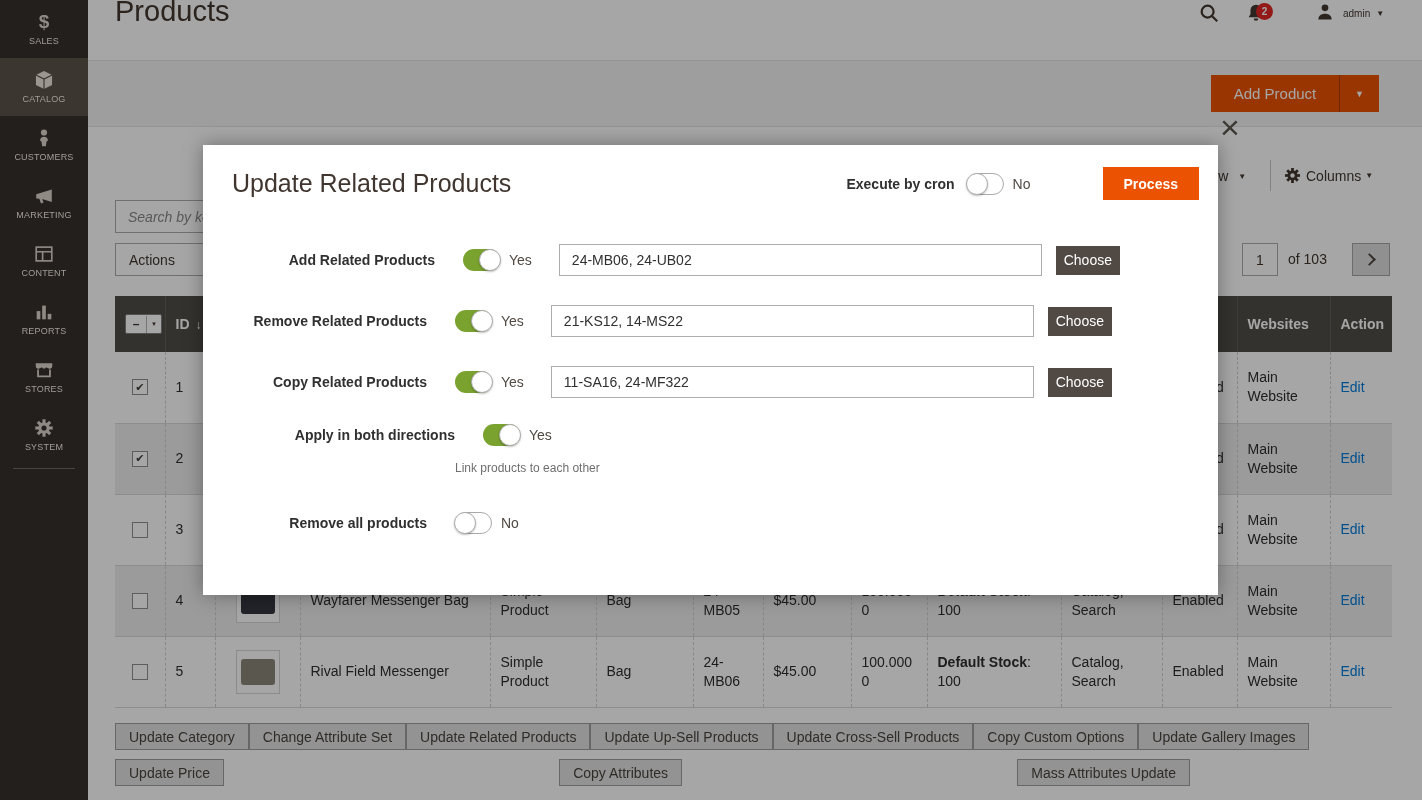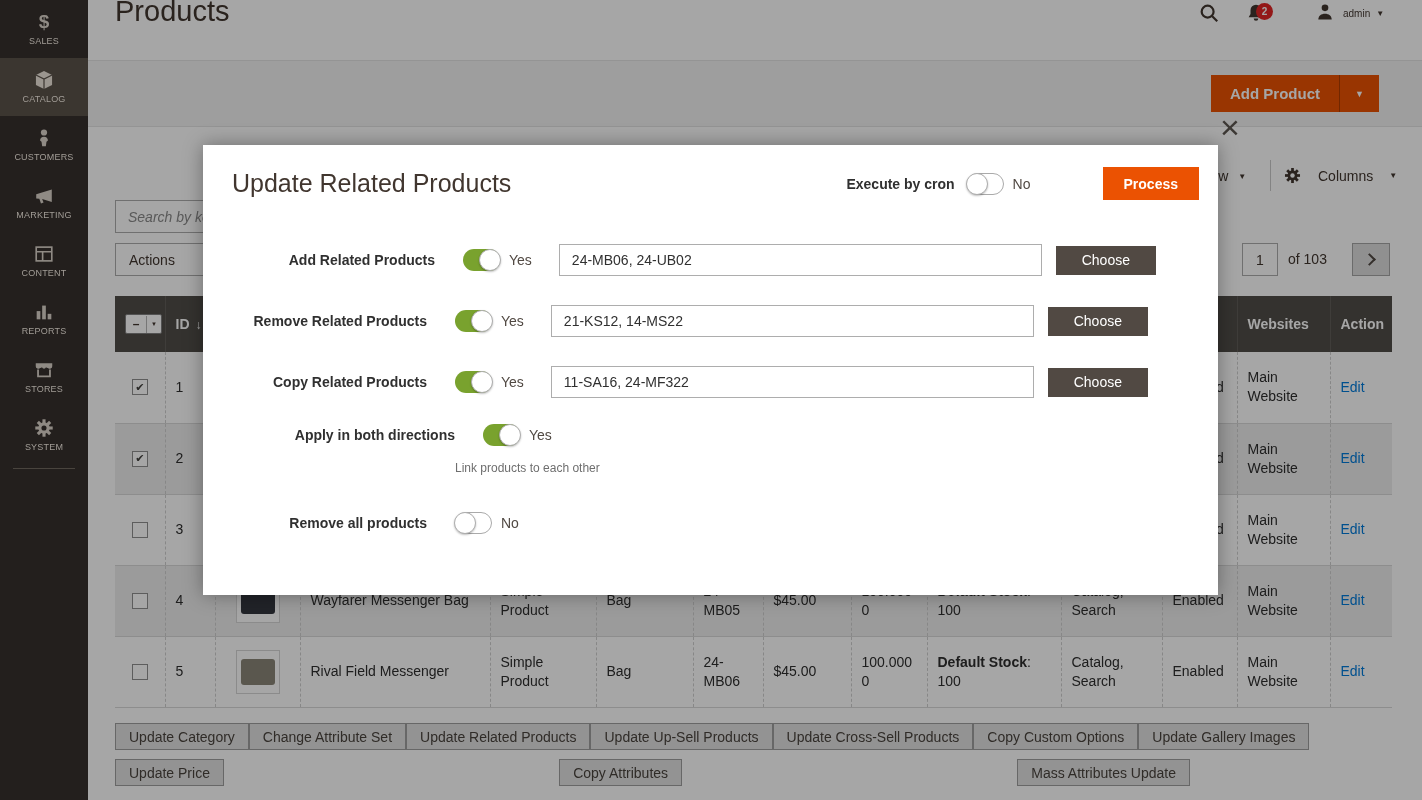--- a/index.html
+++ b/index.html
@@ -23,27 +23,27 @@
   .search-top { left:1198px; }
   .bell-top { left:1245px; }
   .badge { position:absolute; left:1256px; top:3px; width:17px; height:17px; border-radius:50%; background:#e22626; color:#fff; font-size:10px; font-weight:bold; display:flex; align-items:center; justify-content:center; z-index:2; }
   .admin-wrap { position:absolute; left:1315px; top:2px; display:flex; align-items:center; gap:6px; cursor:pointer; }
   .admin-name { font-size:10px; color:#41362f; }
   .caret { font-size:8px; color:#41362f; }
 
   
   .band { position:absolute; left:88px; right:0; top:60px; height:67px; background:#f3f3f3; border-top:1px solid #e3e3e3; border-bottom:1px solid #e3e3e3; }
   .add-product { position:absolute; left:1211px; top:75px; width:168px; height:37px; background:#eb5202; color:#fff; display:flex; cursor:pointer; }
-  .ap-label { flex:1; display:flex; align-items:center; justify-content:center; font-size:15px; font-weight:700; }
+  .ap-label { flex:1; display:flex; align-items:center; justify-content:center; font-size:15px; font-weight:400; }
   .ap-caret { width:40px; border-left:1px solid rgba(0,0,0,.25); display:flex; align-items:center; justify-content:center; font-size:9px; color:#fff; }
 
   
   .view-dd { position:absolute; left:1150px; top:168px; display:flex; align-items:center; gap:10px; font-size:14px; color:#41362f; cursor:pointer; }
   .ctrl-divider { position:absolute; left:1270px; top:160px; height:31px; border-left:1px solid #c9c9c9; }
-  .columns-dd { position:absolute; left:1283px; top:166px; display:flex; align-items:center; gap:16px; font-size:14px; color:#41362f; cursor:pointer; }
+  .columns-dd { position:absolute; left:1283px; top:166px; display:flex; align-items:center; gap:4px; font-size:14px; color:#41362f; cursor:pointer; }
   .search-kw { position:absolute; left:115px; top:200px; width:560px; height:33px; border:1px solid #adadad; padding:0 12px; font-size:14px; color:#41362f; background:#fff; font-family:inherit; }
   .search-kw::placeholder { color:#8a8a8a; font-style:italic; }
   .actions-dd { position:absolute; left:115px; top:243px; width:180px; height:33px; border:1px solid #adadad; background:#fff; font-size:14px; color:#41362f; display:flex; align-items:center; padding:0 13px; cursor:pointer; }
   .pg-input { position:absolute; left:1242px; top:243px; width:36px; height:33px; border:1px solid #adadad; text-align:center; font-size:14px; color:#41362f; background:#fff; font-family:inherit; }
   .pg-total { position:absolute; left:1288px; top:243px; height:33px; line-height:33px; font-size:14px; color:#41362f; }
   .pg-next { position:absolute; left:1352px; top:243px; width:38px; height:33px; background:#dedede; border:1px solid #a5a5a5; display:flex; align-items:center; justify-content:center; cursor:pointer; }
   .chev { width:9px; height:9px; border-top:2px solid #514943; border-right:2px solid #514943; transform:rotate(45deg); margin-right:3px; }
 
   
   .grid { position:absolute; left:115px; top:296px; width:1277px; border-collapse:collapse; table-layout:fixed; }
@@ -80,21 +80,21 @@
   .toggle.off { background:#fff; border:1px solid #aaa; }
   .knob { position:absolute; top:0; width:22px; height:22px; border-radius:50%; background:#fff; border:1px solid #adadad; box-shadow:0 1px 2px rgba(0,0,0,.25); }
   .on .knob { right:-1px; } .off .knob { left:-2px; top:-1px; }
   .cron-toggle { margin-left:12px; } .cron-state { margin-left:9px; }
   .process-btn { margin-left:72px; background:#eb5202; color:#fff; border:none; font-size:14px; font-weight:600; height:33px; padding:0 21px; font-family:inherit; cursor:pointer; }
   .m-row { position:absolute; left:0; width:100%; height:32px; display:flex; align-items:center; }
   .m-label { width:224px; text-align:right; font-size:14px; font-weight:700; color:#303030; flex:none; }
   .m-toggle { margin-left:28px; }
   .m-state { margin-left:9px; }
   .m-input { margin-left:27px; width:483px; height:32px; border:1px solid #adadad; font-size:14px; color:#303030; padding:0 12px; font-family:inherit; }
-  .choose-btn { margin-left:14px; width:100px; height:29px; background:#514943; color:#fff; border:none; font-size:14px; font-family:inherit; cursor:pointer; }
+  .choose-btn { margin-left:14px; width:64px; height:29px; background:#514943; color:#fff; border:none; font-size:14px; font-family:inherit; cursor:pointer; }
   .m-note { position:absolute; left:252px; top:316px; font-size:12px; color:#6e6e6e; }
 </style>
 </head>
 <body>
 
 <div id="app">
 
   <div class="sidebar">
       <div class="sb-item">
         <span class="sb-ico">

